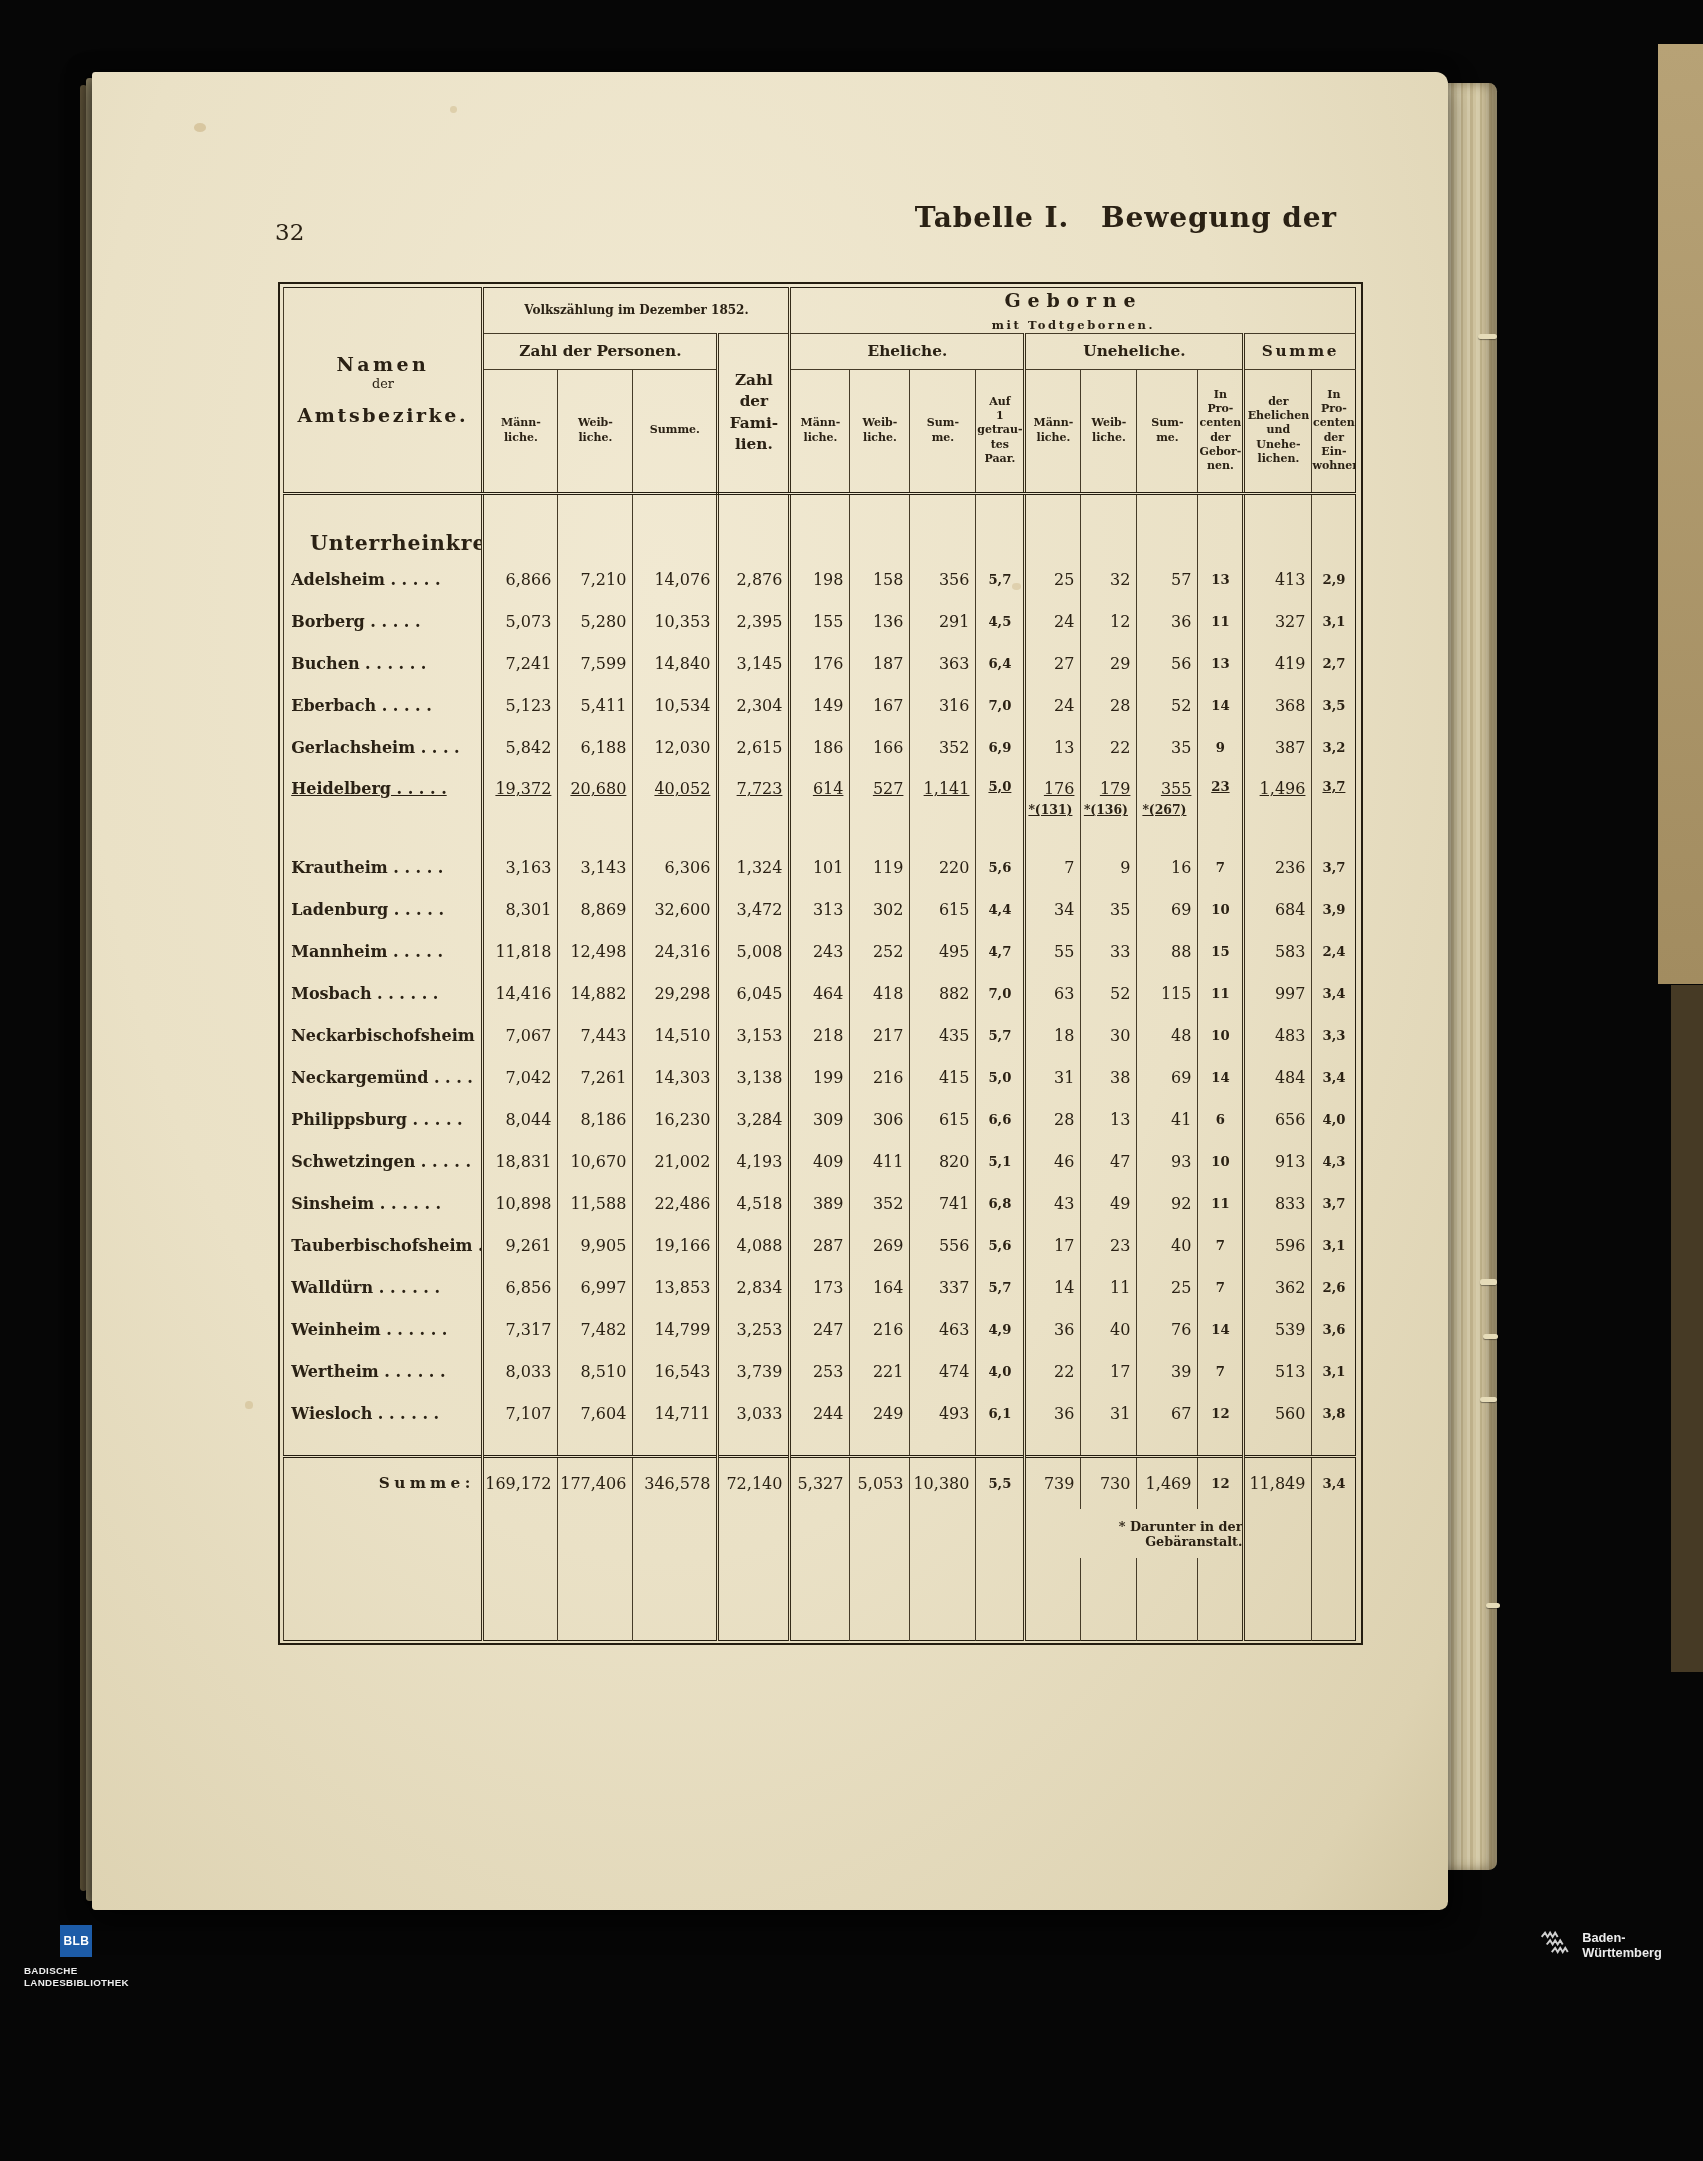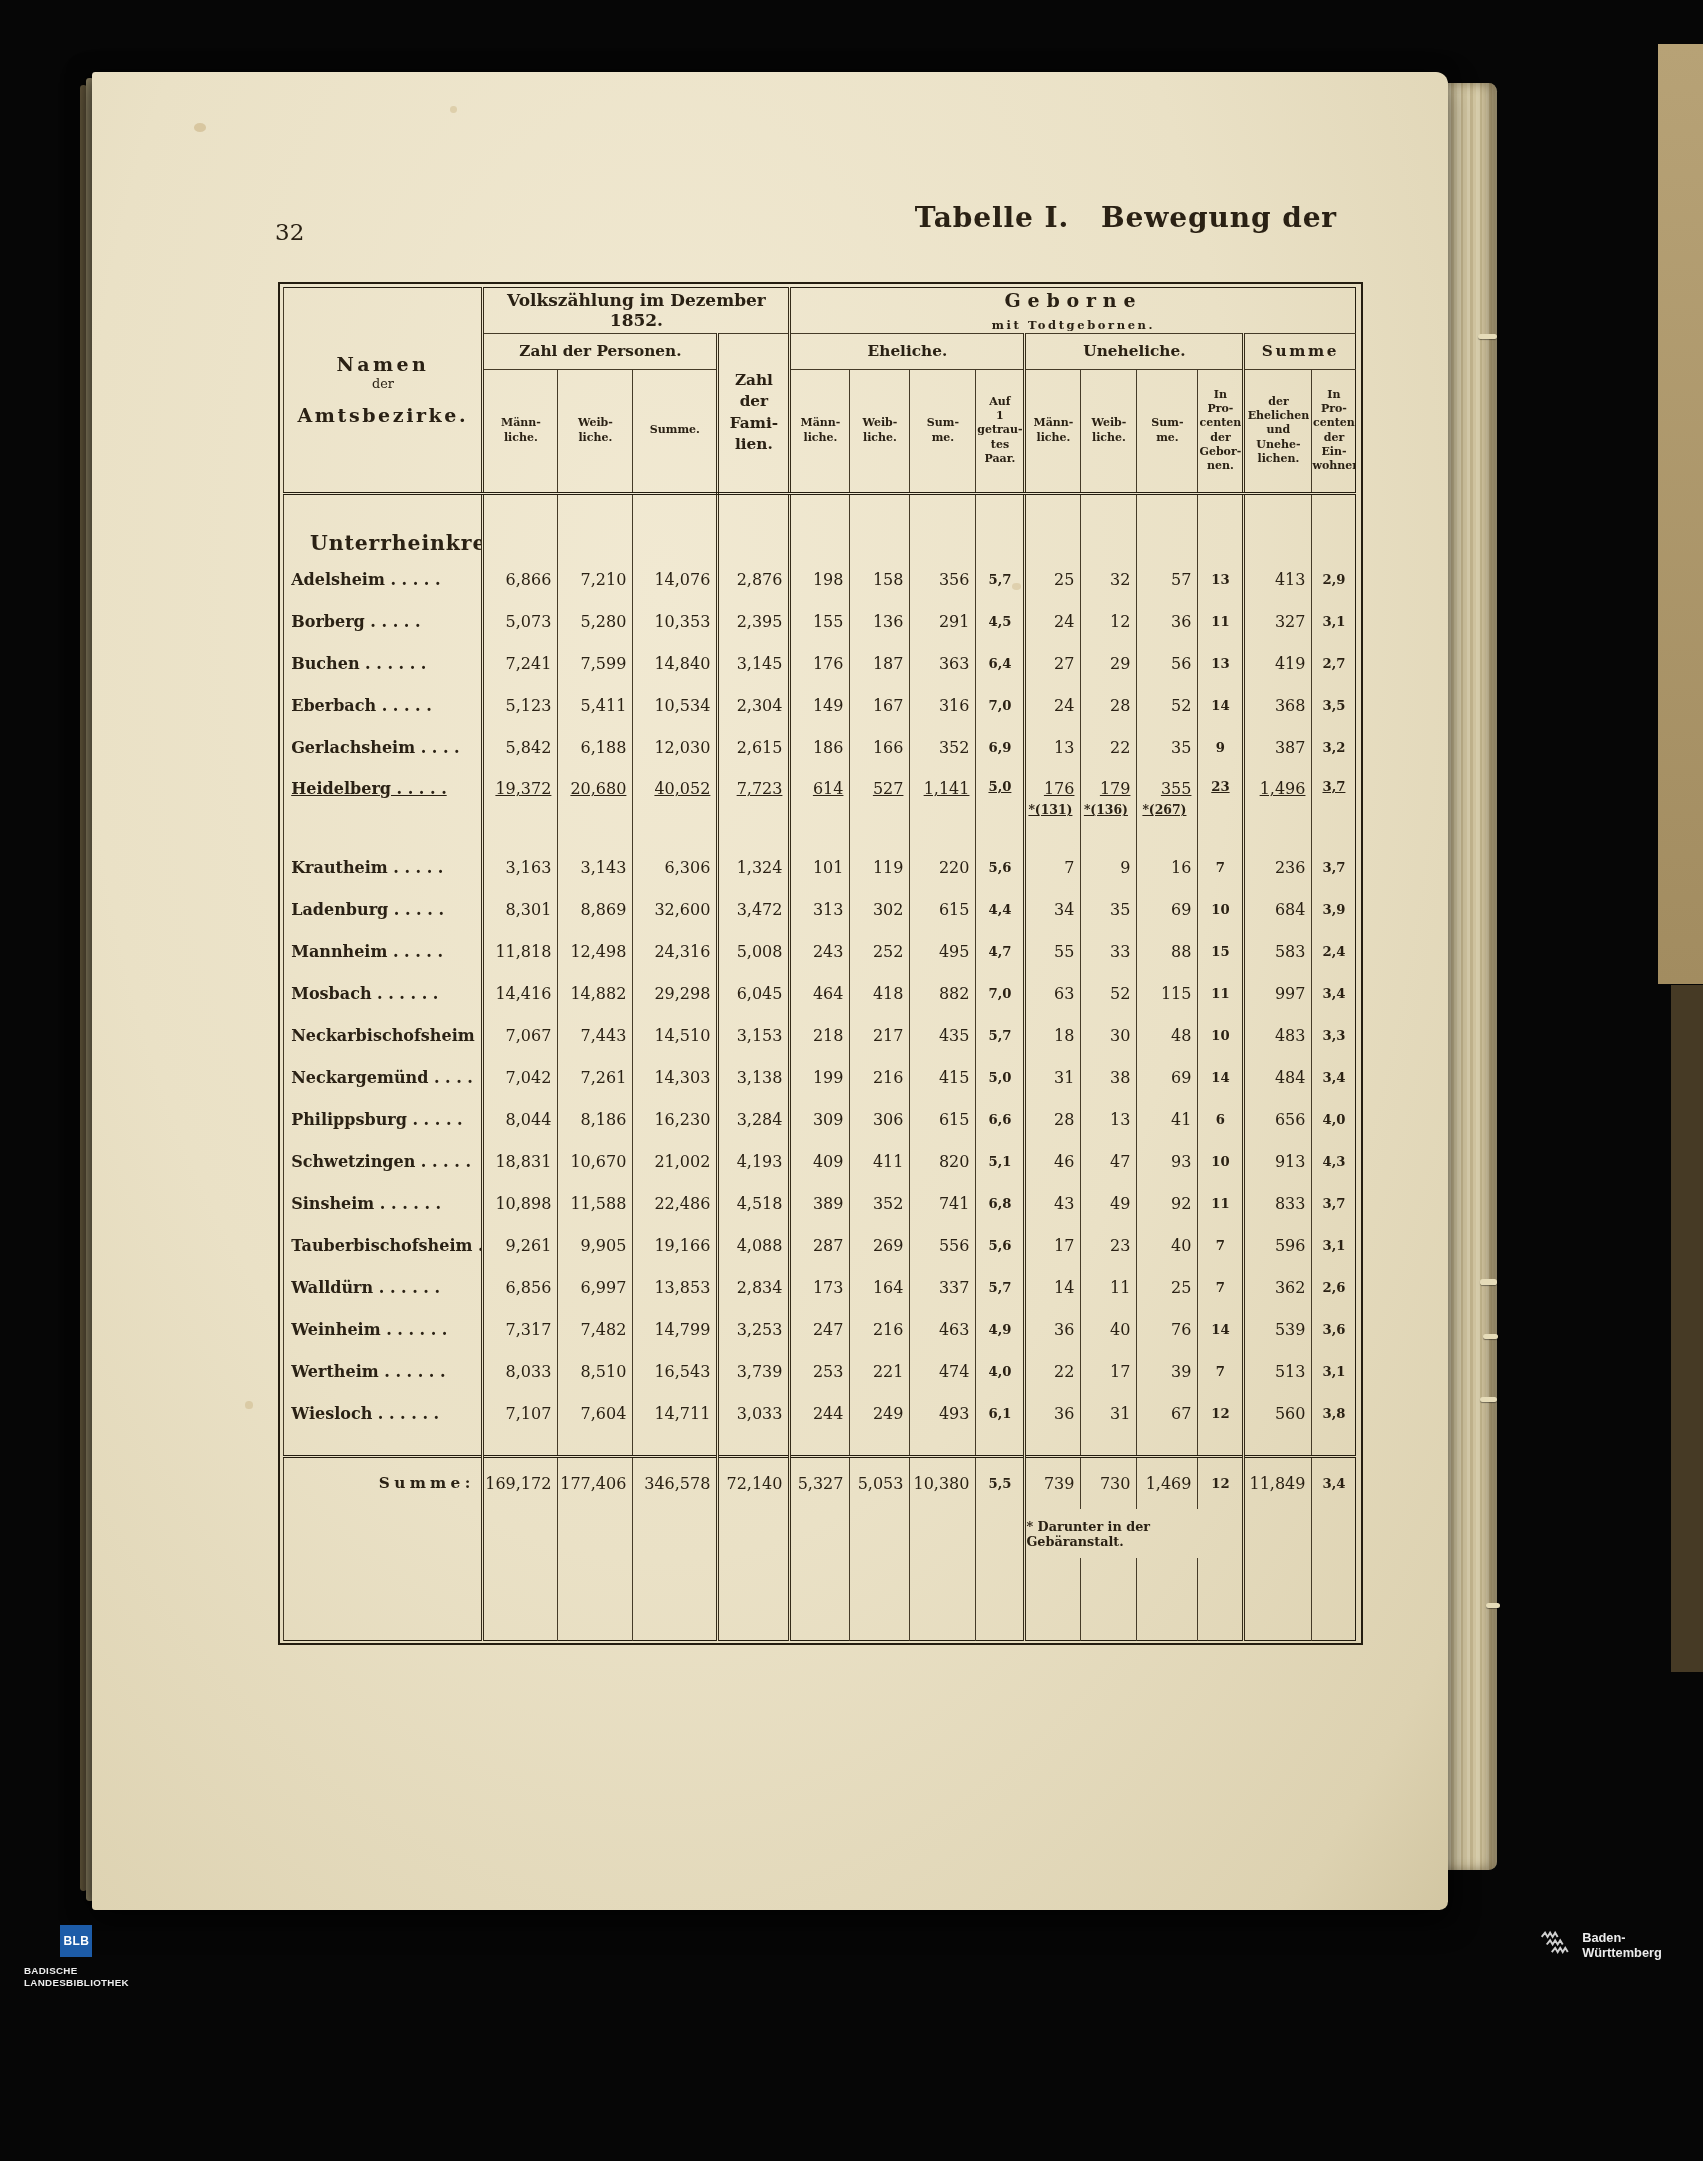--- a/index.html
+++ b/index.html
@@ -42,21 +42,21 @@
   table { border-collapse:collapse; table-layout:fixed; width:1073px; border:0.9px solid #241d10; color:#2a2114; }
   th,td { border-left:0.9px solid #453b28; overflow:hidden; font-weight:normal; }
   .dl { border-left:3.4px double #352c1a; }
 
   thead th { font-weight:bold; text-align:center; vertical-align:middle; }
   tr.hr1 th { height:46px; }
   .name-head { }
   .nh1 { font-size:19px; letter-spacing:3.4px; margin-bottom:1px; }
   .nh2 { font-size:12.8px; font-weight:normal; margin-bottom:13.6px; }
   .nh3 { font-size:19px; letter-spacing:2.6px; }
-  .census { font-size:17px; }
+  .census { font-size:12px; }
   .gb1 { font-size:19px; letter-spacing:6.8px; }
   .gb2 { font-size:11.5px; letter-spacing:2.6px; font-weight:bold; margin-top:7px; }
   tr.hr1 th.grp, tr.hr2 th.grp { border-bottom:0.9px solid #453b28; }
   tr.hr2 th { height:36px; font-size:15.3px; }
   .sumg { font-size:13.6px; letter-spacing:2.6px; }
   tr.hr3 th { height:124px; font-size:11px; line-height:1.3; white-space:pre-line; }
   .fam { font-size:12.4px; line-height:1.4; white-space:pre-line; }
   .hbot { border-bottom:3.4px double #241d10 !important; }
 
   td { font-size:16px; vertical-align:middle; }
@@ -65,21 +65,21 @@
   td.pct { text-align:center; font-size:13.2px; font-weight:bold; }
   tr.data-row td { height:42px; }
   tr.tall td { height:78px; vertical-align:top; padding-top:11px;text-decoration:underline; }
   .sub { font-size:12.4px; font-weight:bold; text-align:center; margin-top:4.3px; white-space:nowrap; }
   tr.section-row td { height:65px; vertical-align:bottom; padding-bottom:3.4px; }
   td.section-title { font-size:20.4px; font-weight:bold; letter-spacing:0.9px; padding-left:25.6px; }
   tr.spacer-row td { height:22px; }
   tr.sum-row td { height:53px; border-top:3.4px double #241d10; }
   td.sum-label { text-align:right; padding-right:6.8px; font-weight:bold; letter-spacing:4.3px; font-size:15.3px; }
   tr.footnote-row td { height:49px; }
-  td.footnote { font-size:12.8px; font-weight:bold; text-align:left; }
+  td.footnote { font-size:12.8px; font-weight:bold; text-align:right; }
   tr.filler-row td { height:82px; }
 
   
   .footer-left { position:absolute; left:24px; top:1925px; display:flex; align-items:center; gap:7.7px;
                  font-family:"Liberation Sans","DejaVu Sans",sans-serif;flex-direction:column; }
   .blb-badge { width:32px; height:32px; background:#1d5ca8; color:#fff; font-weight:bold; font-size:12px;
                display:flex; align-items:center; justify-content:center; letter-spacing:0.4px; }
   .blb-text { color:#ededed; font-weight:bold; font-size:9.8px; line-height:12px; letter-spacing:0.3px; }
   .footer-right { position:absolute; left:1540px; top:1930px; display:flex; align-items:flex-start; gap:8.5px;
                   font-family:"Liberation Sans","DejaVu Sans",sans-serif; }

